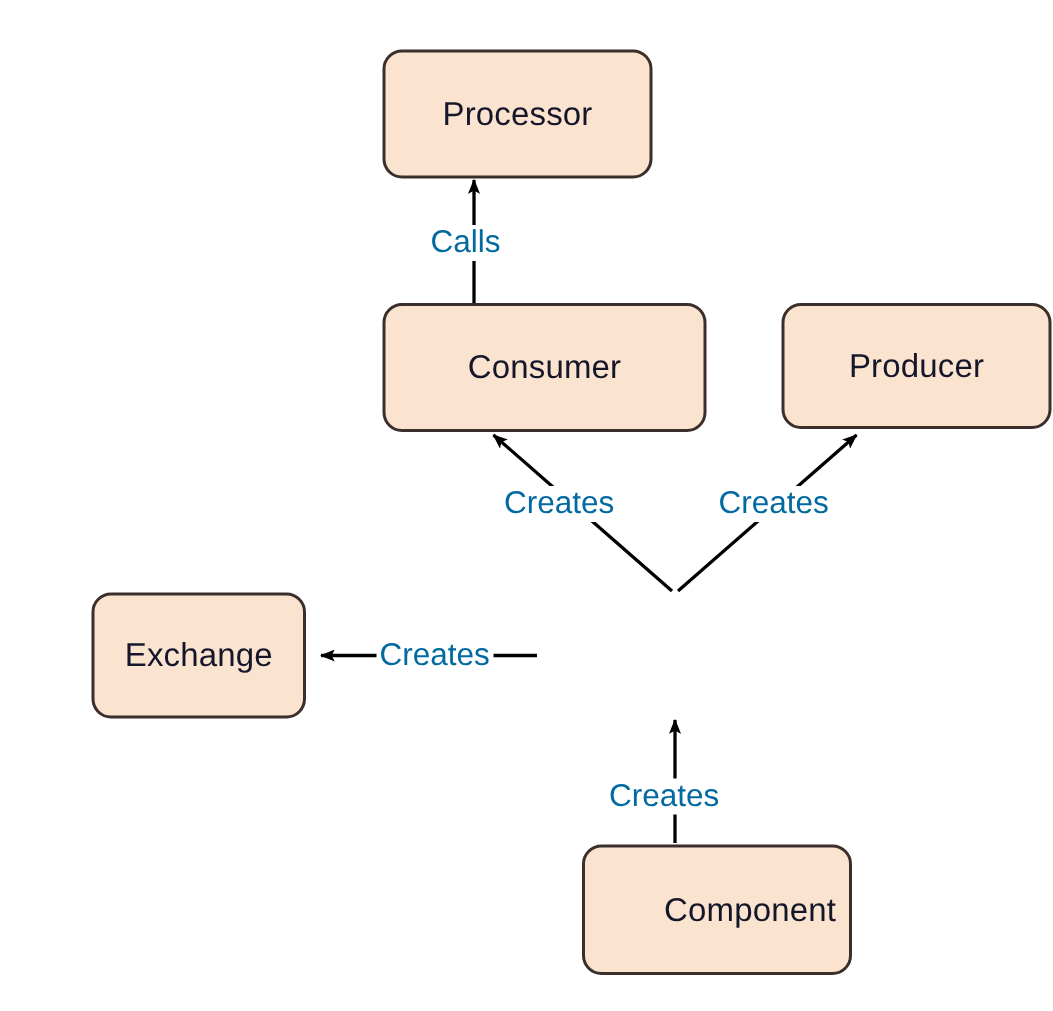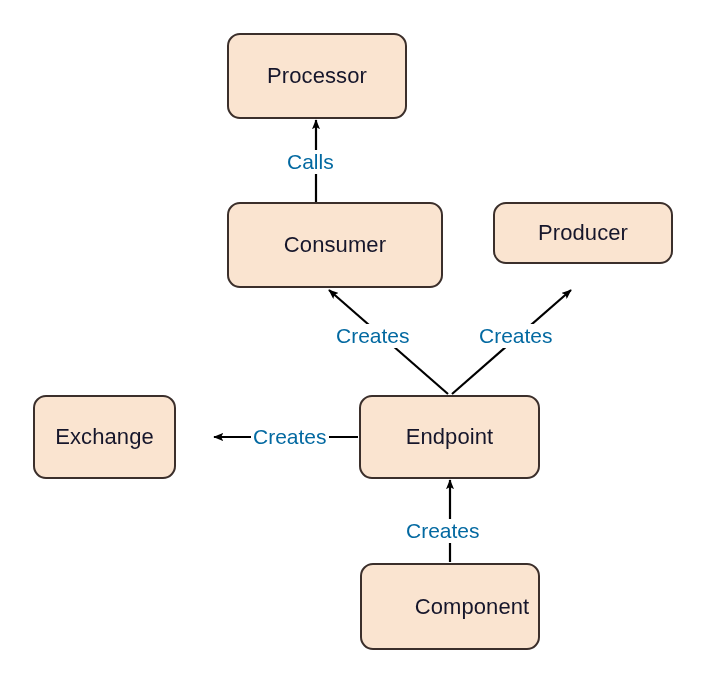--- a/index.html
+++ b/index.html
@@ -33,20 +33,21 @@
     border: 2px solid #3b2f2b;
     border-radius: 13px;
     display: flex;
     align-items: center;
     justify-content: center;
     color: #16162b;
     font-size: 22px;
     font-family: "Liberation Sans", sans-serif;
     letter-spacing: 0.1px;
     white-space: nowrap;
+    margin-left: 28px;
   }
   .edge-label {
     position: absolute;
     color: #0369a1;
     font-size: 21px;
     font-family: "Liberation Sans", sans-serif;
     white-space: nowrap;
     background: #ffffff;
     line-height: 24px;
     padding: 0 2px;
@@ -76,31 +77,28 @@
   </svg>
 
   <div class="node-box" style="left:227px; top:33px; width:180px; height:86px;">
     <span>Processor</span>
   </div>
 
   <div class="node-box" style="left:227px; top:202px; width:216px; height:86px;">
     <span>Consumer</span>
   </div>
 
-  <div class="node-box" style="left:493px; top:202px; width:180px; height:62px;">
+  <div class="node-box" style="left:493px; top:202px; width:180px; height:84px;">
     <span>Producer</span>
   </div>
 
   <div class="node-box" style="left:33px; top:395px; width:143px; height:84px;align-items:center;">
     <span>Exchange</span>
   </div>
 
-  <div class="node-box" style="left:359px; top:395px; width:181px; height:84px;">
-    <span>Endpoint</span>
-  </div>
 
   <div class="node-box" style="left:360px; top:563px; width:180px; height:87px;padding-left:44px;">
     <span>Component</span>
   </div>
 
   <div class="edge-label" style="left:285px; top:150px;">Calls</div>
 
   <div class="edge-label" style="left:334px; top:324px;">Creates</div>
 
   <div class="edge-label" style="left:477px; top:324px;">Creates</div>

